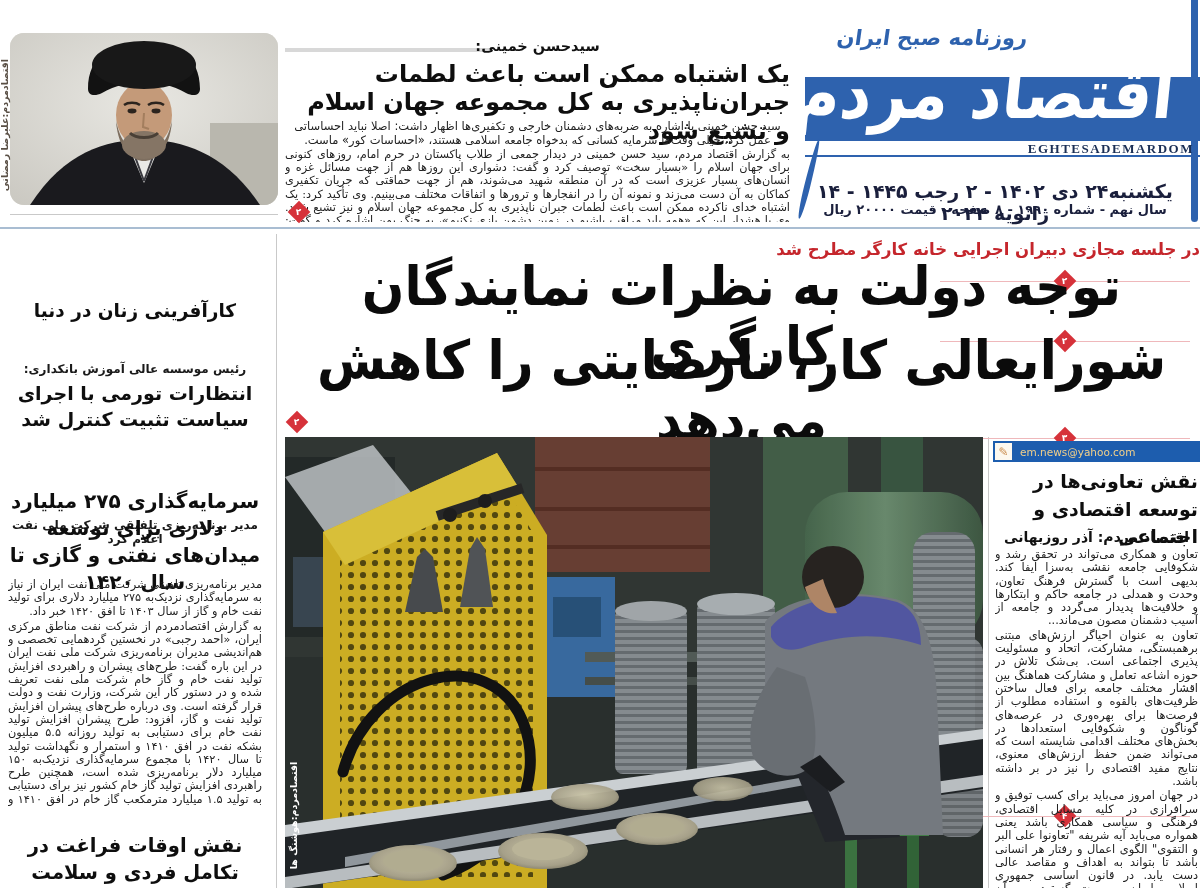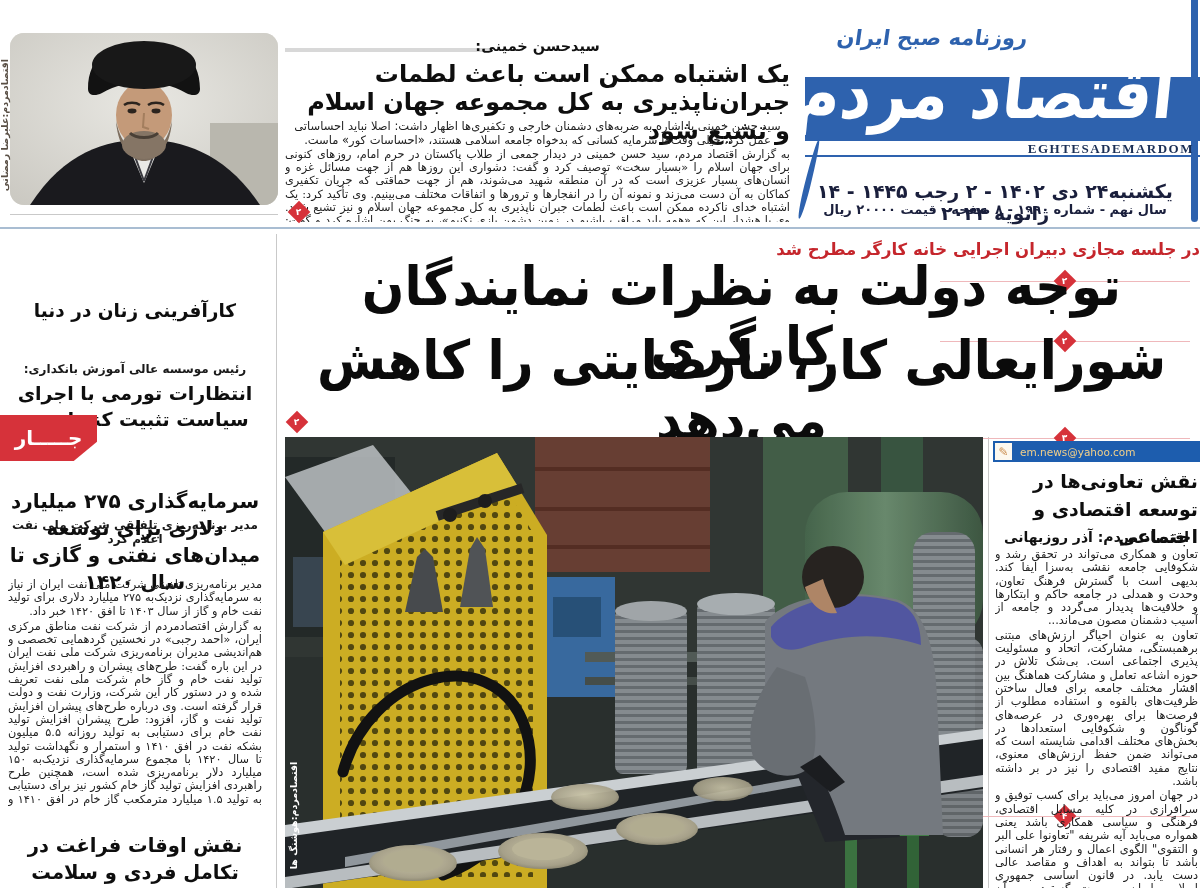--- a/index.html
+++ b/index.html
@@ -148,21 +148,20 @@
   </div>
 
   <div class="abs sb-kicker" style="top:362px;">رئیس موسسه عالی آموزش بانکداری:</div>
   <div class="abs sb-head" style="top:381px;font-size:19px;line-height:1.35;">انتظارات تورمی با اجرای سیاست تثبیت کنترل شد</div>
   <div class="sep" style="top:430px;">
     <div class="line"></div>
     <div class="diamond">
         <span>۳</span>
       </div>
   </div>
-  <div class="abs jar-tab">جـــــار</div>
 
   <div class="abs sb-kicker" style="top:470px;margin-top:48px;">مدیر برنامه‌ریزی تلفیقی شرکت ملی نفت اعلام کرد</div>
   <div class="abs sb-head" style="top:488px;font-size:20px;line-height:1.35;">سرمایه‌گذاری ۲۷۵ میلیارد دلاری برای توسعه میدان‌های نفتی و گازی تا سال ۱۴۲۰</div>
   <div class="abs sb-body" style="top:578px;height:228px;">
     <p style="margin:0 0 2px 0;">مدیر برنامه‌ریزی تلفیقی شرکت ملی نفت ایران از نیاز به سرمایه‌گذاری نزدیک‌به ۲۷۵ میلیارد دلاری برای تولید نفت خام و گاز از سال ۱۴۰۳ تا افق ۱۴۲۰ خبر داد.</p>
     <p style="margin:0;">به گزارش اقتصادمردم از شرکت نفت مناطق مرکزی ایران، «احمد رجبی» در نخستین گردهمایی تخصصی و هم‌اندیشی مدیران برنامه‌ریزی شرکت ملی نفت ایران در این باره گفت: طرح‌های پیشران و راهبردی افزایش تولید نفت خام و گاز خام شرکت ملی نفت تعریف شده و در دستور کار این شرکت، وزارت نفت و دولت قرار گرفته است. وی درباره طرح‌های پیشران افزایش تولید نفت و گاز، افزود: طرح پیشران افزایش تولید نفت خام برای دستیابی به تولید روزانه ۵.۵ میلیون بشکه نفت در افق ۱۴۱۰ و استمرار و نگهداشت تولید تا سال ۱۴۲۰ با مجموع سرمایه‌گذاری نزدیک‌به ۱۵۰ میلیارد دلار برنامه‌ریزی شده است، همچنین طرح راهبردی افزایش تولید گاز خام کشور نیز برای دستیابی به تولید ۱.۵ میلیارد مترمکعب گاز خام در افق ۱۴۱۰ و نگهداشت تولید تا سال ۱۴۲۰ با مجموع سرمایه‌گذاری حدود ۱۲۵ میلیارد دلار برنامه‌ریزی شده است.</p>
   </div>
   <div class="sep" style="top:808px;">
     <div class="line"></div>
     <div class="diamond">

